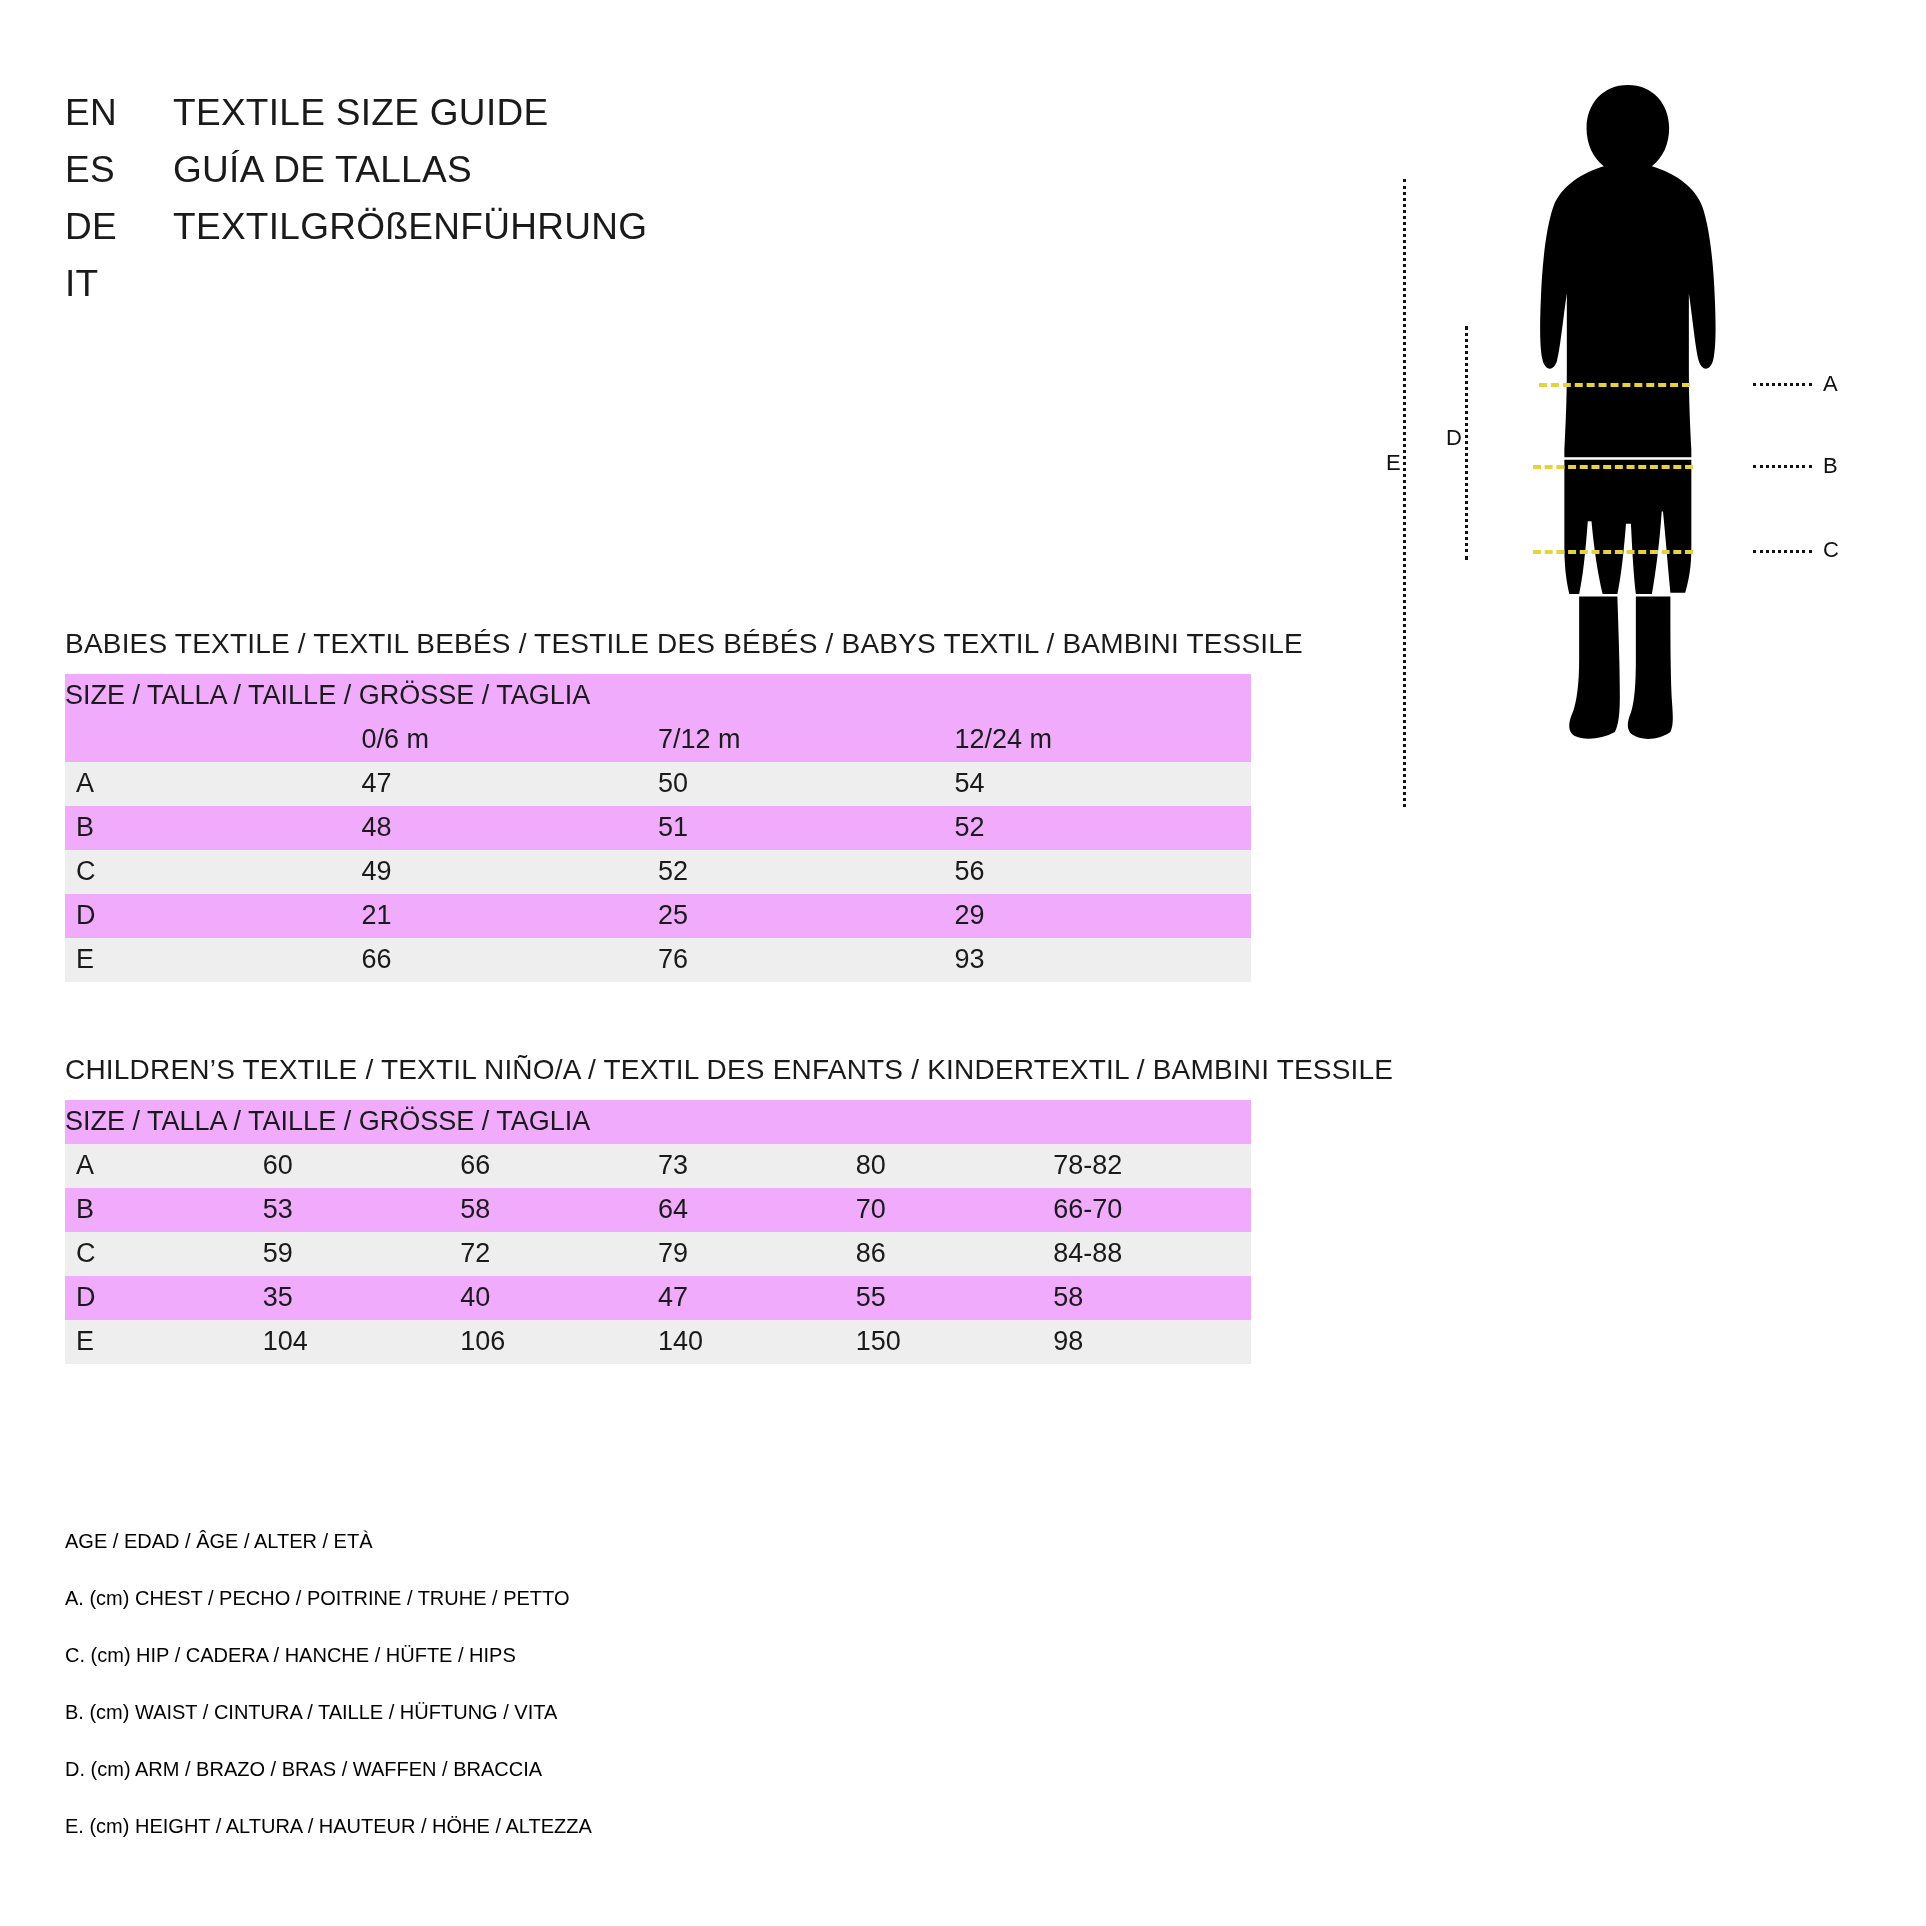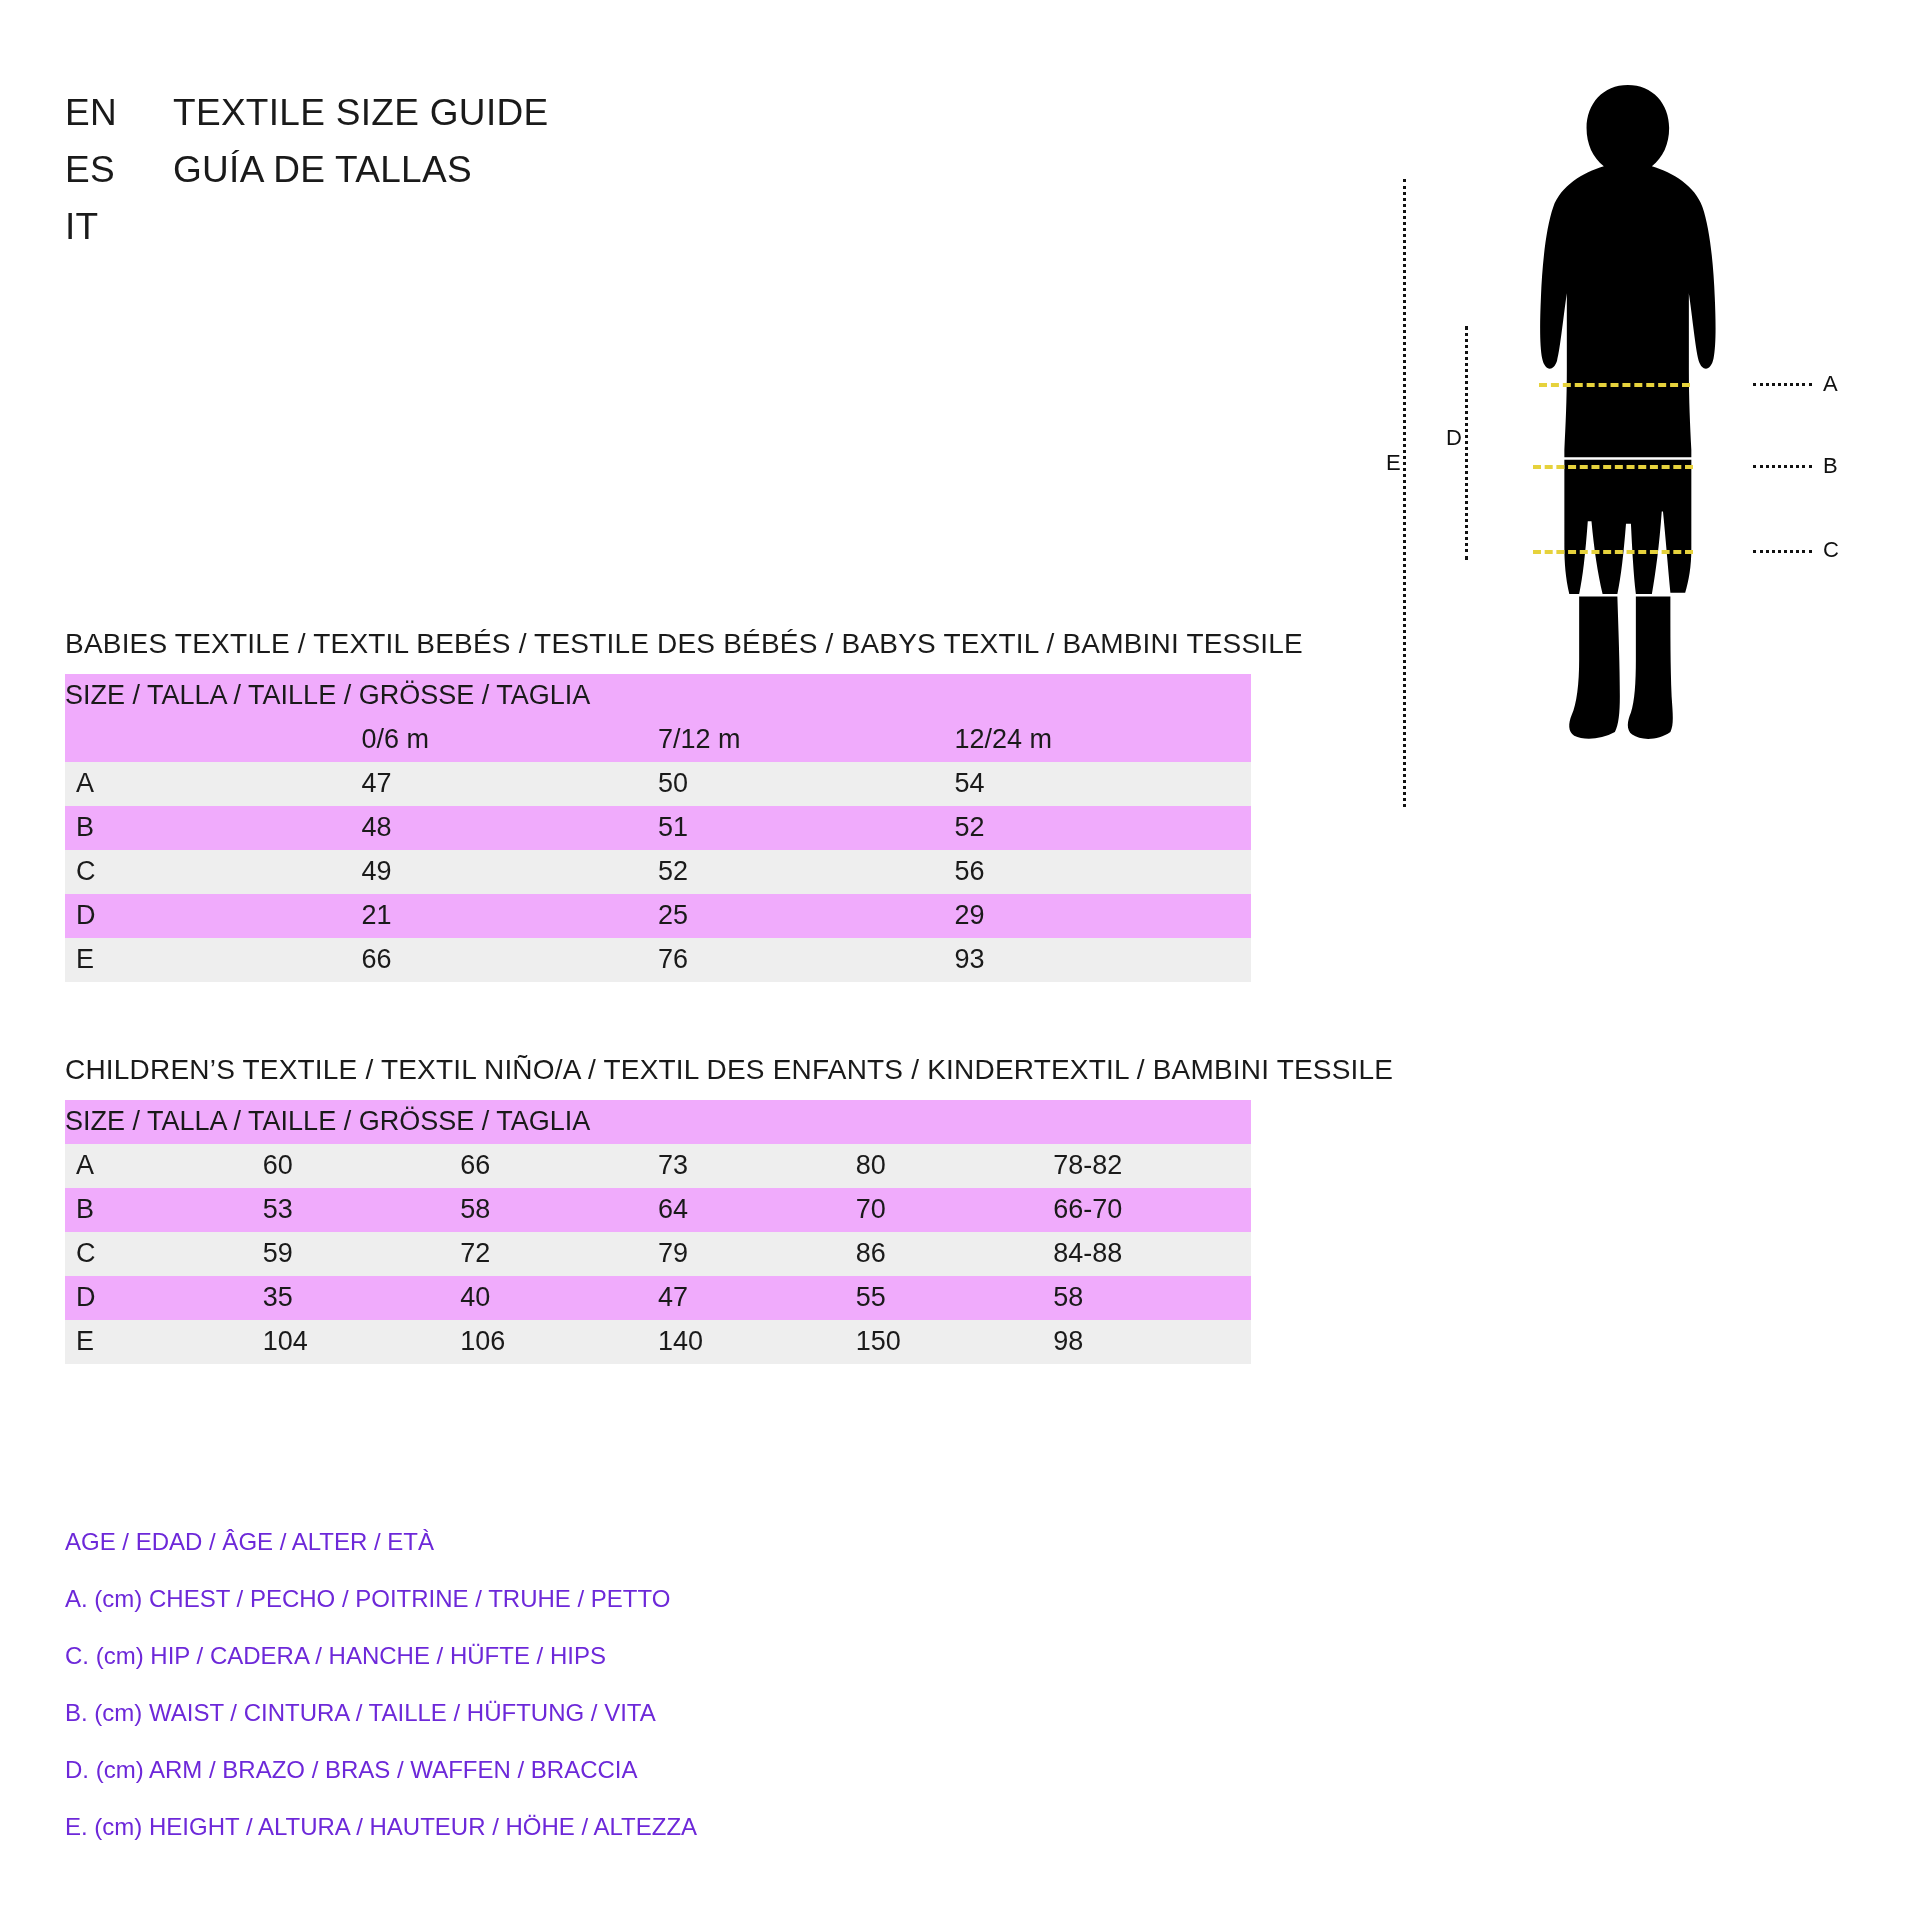--- a/index.html
+++ b/index.html
@@ -147,39 +147,43 @@
   .children { top: 1054px; }
 
   
   .legend {
     position: absolute;
     left: 65px;
     top: 1513px;
     width: 1356px;
   }
   .legend-line {
-    font-size: 24px;
+    font-size: 20px;
     line-height: 57px;
-    color: #6d28d9;
+    color: #000000;
     white-space: nowrap;
   }
 </style>
 </head>
 <body>
 
 <div class="page">
 
   <div class="title-block">
     <div class="title-row">
       <span class="title-lang">EN</span>
       <span class="title-text">TEXTILE SIZE GUIDE</span>
     </div>
     <div class="title-row">
       <span class="title-lang">ES</span>
       <span class="title-text">GUÍA DE TALLAS</span>
+    </div>
+    <div class="title-row">
+      <span class="title-lang">DE</span>
+      <span class="title-text">TEXTILGRÖßENFÜHRUNG</span>
     </div>
     <div class="title-row">
       <span class="title-lang">IT</span>
     </div>
   </div>
 
   <div class="figure">
 
     <div class="v-dotline e-line"></div>
     <div class="v-dotline d-line"></div>

